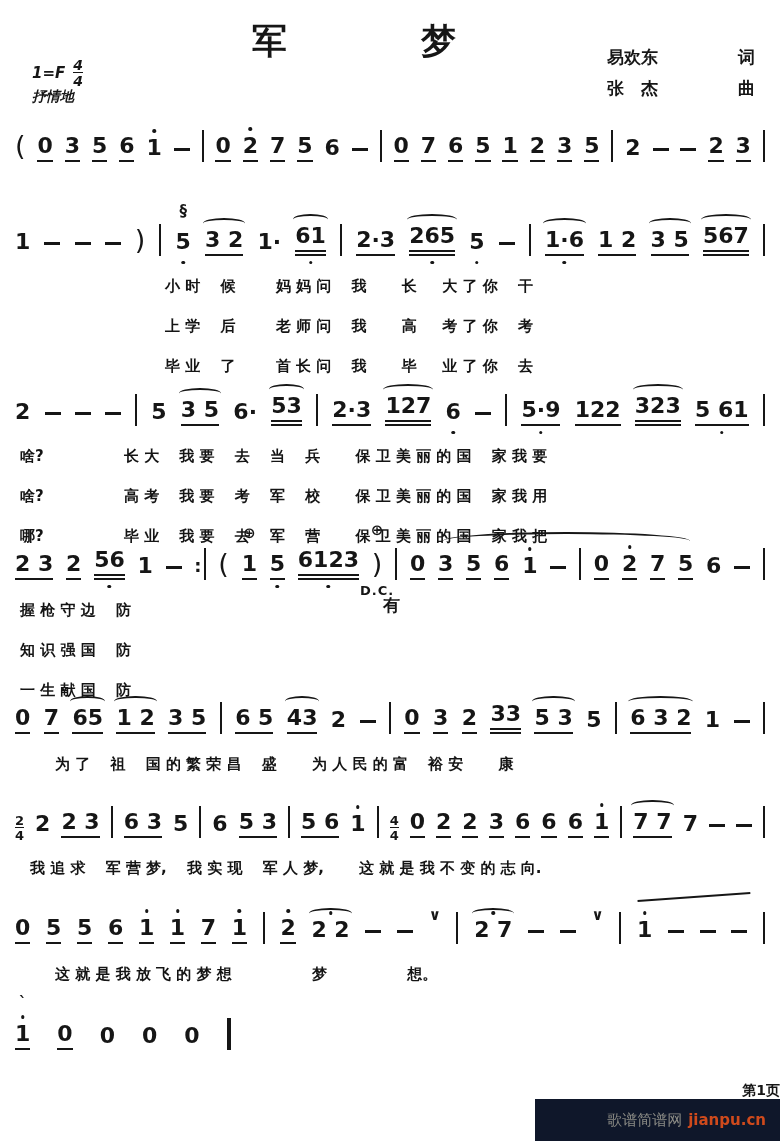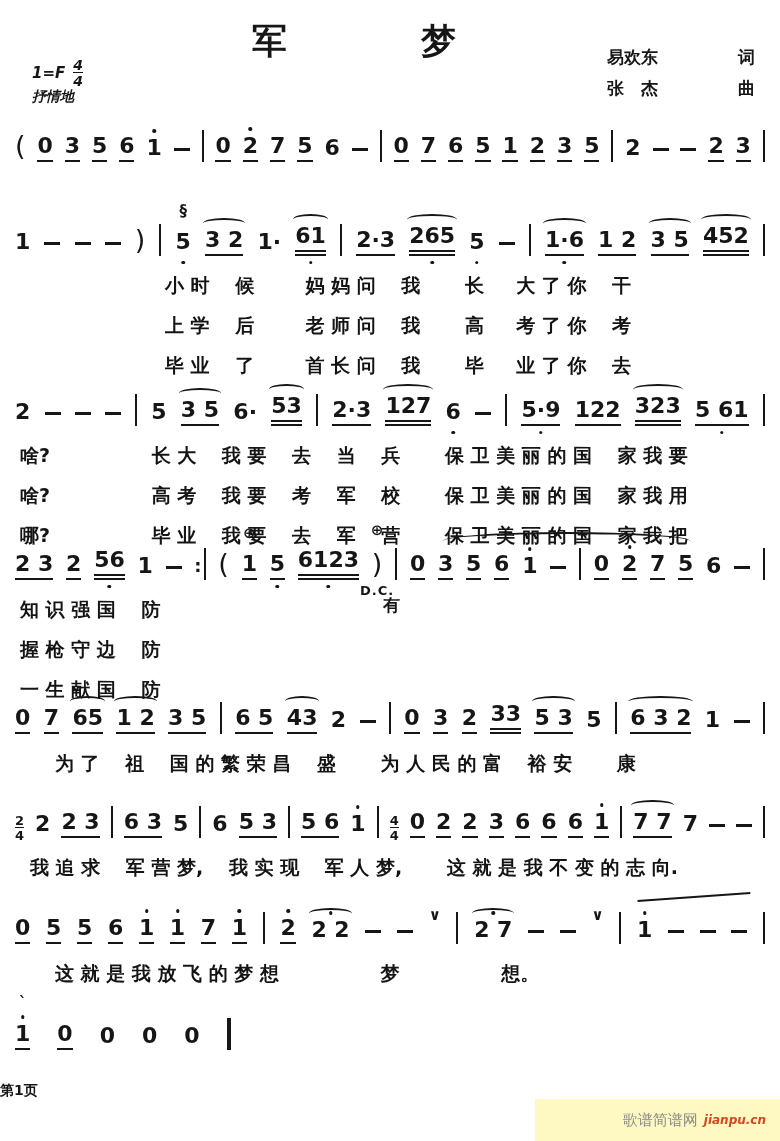--- a/index.html
+++ b/index.html
@@ -41,28 +41,28 @@
   .dotB{position:absolute;bottom:-8px;left:50%;transform:translateX(-50%);
         width:3.5px;height:3.5px;border-radius:50%;background:#161616;}
   .sup{position:absolute;top:-27px;left:50%;transform:translateX(-50%);font-size:15px;font-weight:700;}
   .subl{position:absolute;bottom:-17px;left:50%;transform:translateX(-50%);font-size:13px;font-weight:700;letter-spacing:1px;}
   .breath{font-size:15px;font-weight:700;margin-bottom:20px;}
   .ts{display:flex;flex-direction:column;align-items:center;font-size:13px;font-weight:700;line-height:1;margin-bottom:-4px;}
   .ts .den{border-top:1.5px solid #161616;padding-top:1px;}
   .longarc{position:absolute;height:16px;border-top:2.5px solid #161616;border-radius:50% 50% 0 0;}
   .longarc.rise{border-radius:0;transform:rotate(-4deg);}
   .lyrics{margin-top:10px;}
-  .lyric{font-size:19px;font-weight:700;white-space:pre;height:40px;display:flex;align-items:center;color:#141414;}
+  .lyric{font-size:15px;font-weight:700;white-space:pre;height:40px;display:flex;align-items:center;color:#141414;}
   .floater{position:absolute;font-size:17px;font-weight:700;}
   
-  .footer{position:absolute;top:1082px;left:0;right:0;text-align:left;font-size:14px;font-weight:700;}
-  .wm{position:absolute;right:0;bottom:0;width:245px;height:42px;background:#fef9c3;
+  .footer{position:absolute;top:1082px;left:0;right:0;text-align:right;font-size:14px;font-weight:700;}
+  .wm{position:absolute;right:0;bottom:0;width:245px;height:42px;background:#0f172a;
       display:flex;align-items:center;justify-content:flex-end;padding-right:14px;box-sizing:border-box;gap:6px;}
   .wm .site{font-size:15px;color:#8b8b85;}
-  .wm .url{font-size:12px;font-weight:700;color:#cf4a1c;text-decoration:none;font-style:italic;}
+  .wm .url{font-size:15px;font-weight:700;color:#cf4a1c;text-decoration:none;}
 </style>
 </head>
 <body>
 
 <div class="page">
 
   <div class="titlebar">
     <span>军</span>
     <span>梦</span>
   </div>
@@ -234,21 +234,21 @@
         </div>
         <div class="tok">
           <div class="txt u1">1 2</div>
         </div>
         <div class="tok">
           <div class="arc"></div>
           <div class="txt u1">3 5</div>
         </div>
         <div class="tok">
           <div class="arc"></div>
-          <div class="txt u2">452</div>
+          <div class="txt u2">567</div>
         </div>
         <div class="barwrap">
           <div class="bar"></div>
         </div>
       </div>
       <div class="lyrics">
         <div class="lyric" style="padding-left: 150px;">小 时　 候　　  妈 妈 问　 我　　 长　  大 了 你　 干</div>
         <div class="lyric" style="padding-left: 150px;">上 学　 后　　  老 师 问　 我　　 高　  考 了 你　 考</div>
         <div class="lyric" style="padding-left: 150px;">毕 业　 了　　  首 长 问　 我　　 毕　  业 了 你　 去</div>
       </div>
@@ -400,22 +400,22 @@
         <div class="tok">
           <div class="txt">6</div>
         </div>
         <div class="dash"></div>
         <div class="barwrap">
           <div class="bar"></div>
         </div>
         <div class="longarc" style="left: 57%; width: 33%; top: 2px;"></div>
       </div>
       <div class="lyrics">
+        <div class="lyric" style="padding-left: 5px;">握 枪 守 边　 防</div>
         <div class="lyric" style="padding-left: 5px;">知 识 强 国　 防</div>
-        <div class="lyric" style="padding-left: 5px;">握 枪 守 边　 防</div>
         <div class="lyric" style="padding-left: 5px;">一 生 献 国　 防</div>
       </div>
       <div class="floater" style="left: 368px; top: 64px;">有</div>
     </div>
   <div class="score-line l5">
       <div class="music-row">
         <div class="tok">
           <div class="txt u1">0</div>
         </div>
         <div class="tok">

